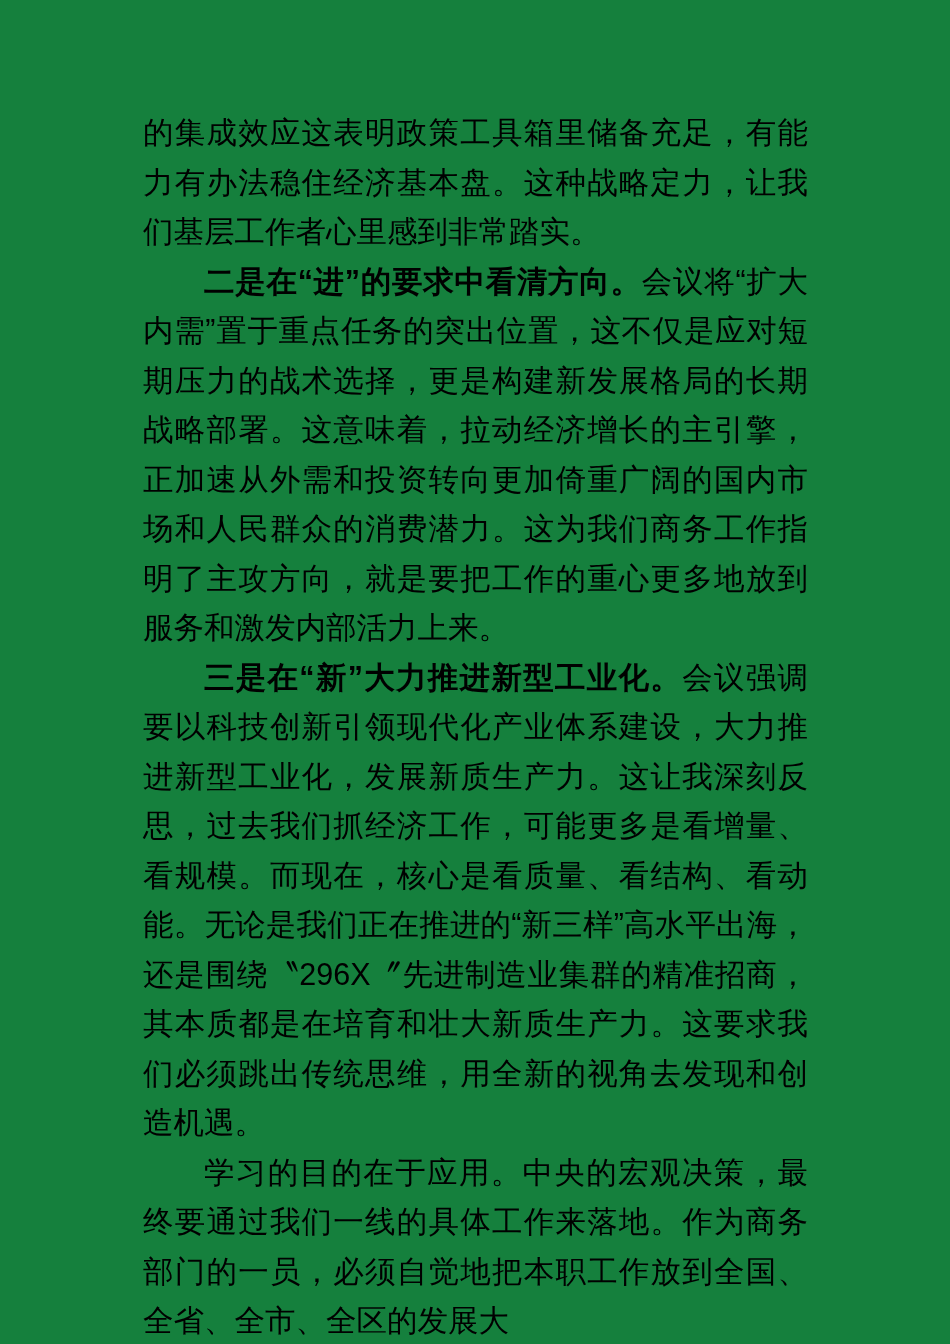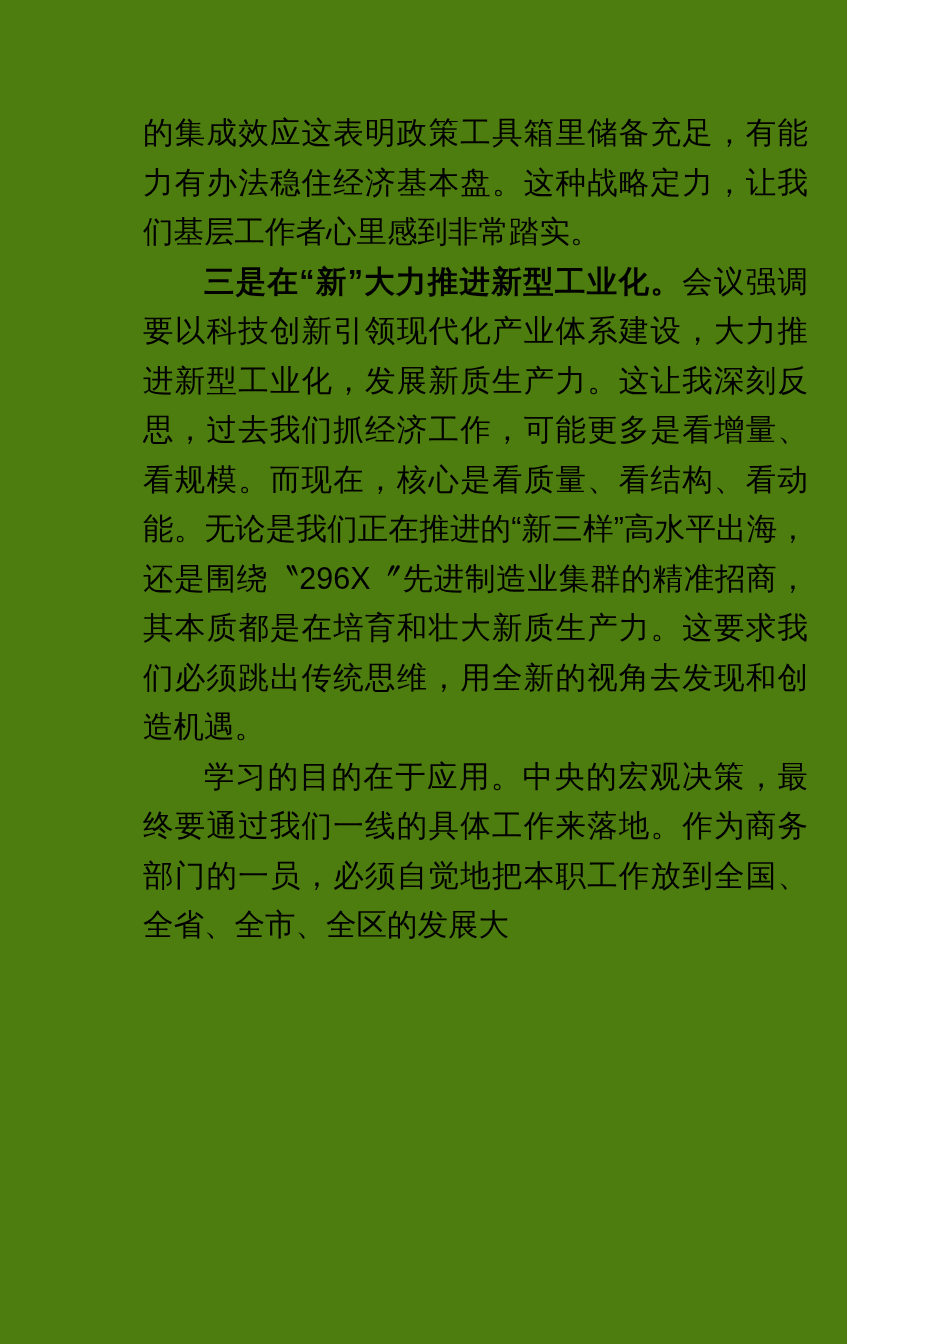--- a/index.html
+++ b/index.html
@@ -2,23 +2,23 @@
 <html><head>
 <meta charset="utf-8">
 <style>
   html, body {
     margin: 0;
     padding: 0;
     background: #ffffff;
   }
   #page {
     position: relative;
-    width: 847px;
+    width: 950px;
     height: 1344px;
-    background: #4d7c0f;
+    background: #15803d;
     overflow: hidden;
     font-family: "Liberation Sans", "DejaVu Sans", sans-serif;
   }
   #content {
     position: absolute;
     left: 143px;
     top: 108px;
     width: 665px;
   }
   .para {
@@ -46,20 +46,23 @@
 </head>
 <body>
 
 <div id="page">
   <div id="content">
 
     <p class="para">
       <span class="run">的集成效应这表明政策工具箱里储备充足，有能力有办法稳住经济基本盘。这种战略定力，让我们基层工作者心里感到非常踏实。</span>
     </p>
 
+    <p class="para indent">
+      <span class="lead">二是在“进”的要求中看清方向。</span><span class="run">会议将“扩大内需”置于重点任务的突出位置，这不仅是应对短期压力的战术选择，更是构建新发展格局的长期战略部署。这意味着，拉动经济增长的主引擎，正加速从外需和投资转向更加倚重广阔的国内市场和人民群众的消费潜力。这为我们商务工作指明了主攻方向，就是要把工作的重心更多地放到服务和激发内部活力上来。</span>
+    </p>
 
     <p class="para indent">
       <span class="lead">三是在“新”大力推进新型工业化。</span><span class="run">会议强调要以科技创新引领现代化产业体系建设，大力推进新型工业化，发展新质生产力。这让我深刻反思，过去我们抓经济工作，可能更多是看增量、看规模。而现在，核心是看质量、看结构、看动能。无论是我们正在推进的“新三样”高水平出海，还是围绕〝296X〞先进制造业集群的精准招商，其本质都是在培育和壮大新质生产力。这要求我们必须跳出传统思维，用全新的视角去发现和创造机遇。</span>
     </p>
 
 
     <p class="para indent">
       <span class="run">学习的目的在于应用。中央的宏观决策，最终要通过我们一线的具体工作来落地。作为商务部门的一员，必须自觉地把本职工作放到全国、全省、全市、全区的发展大</span>
     </p>
 

